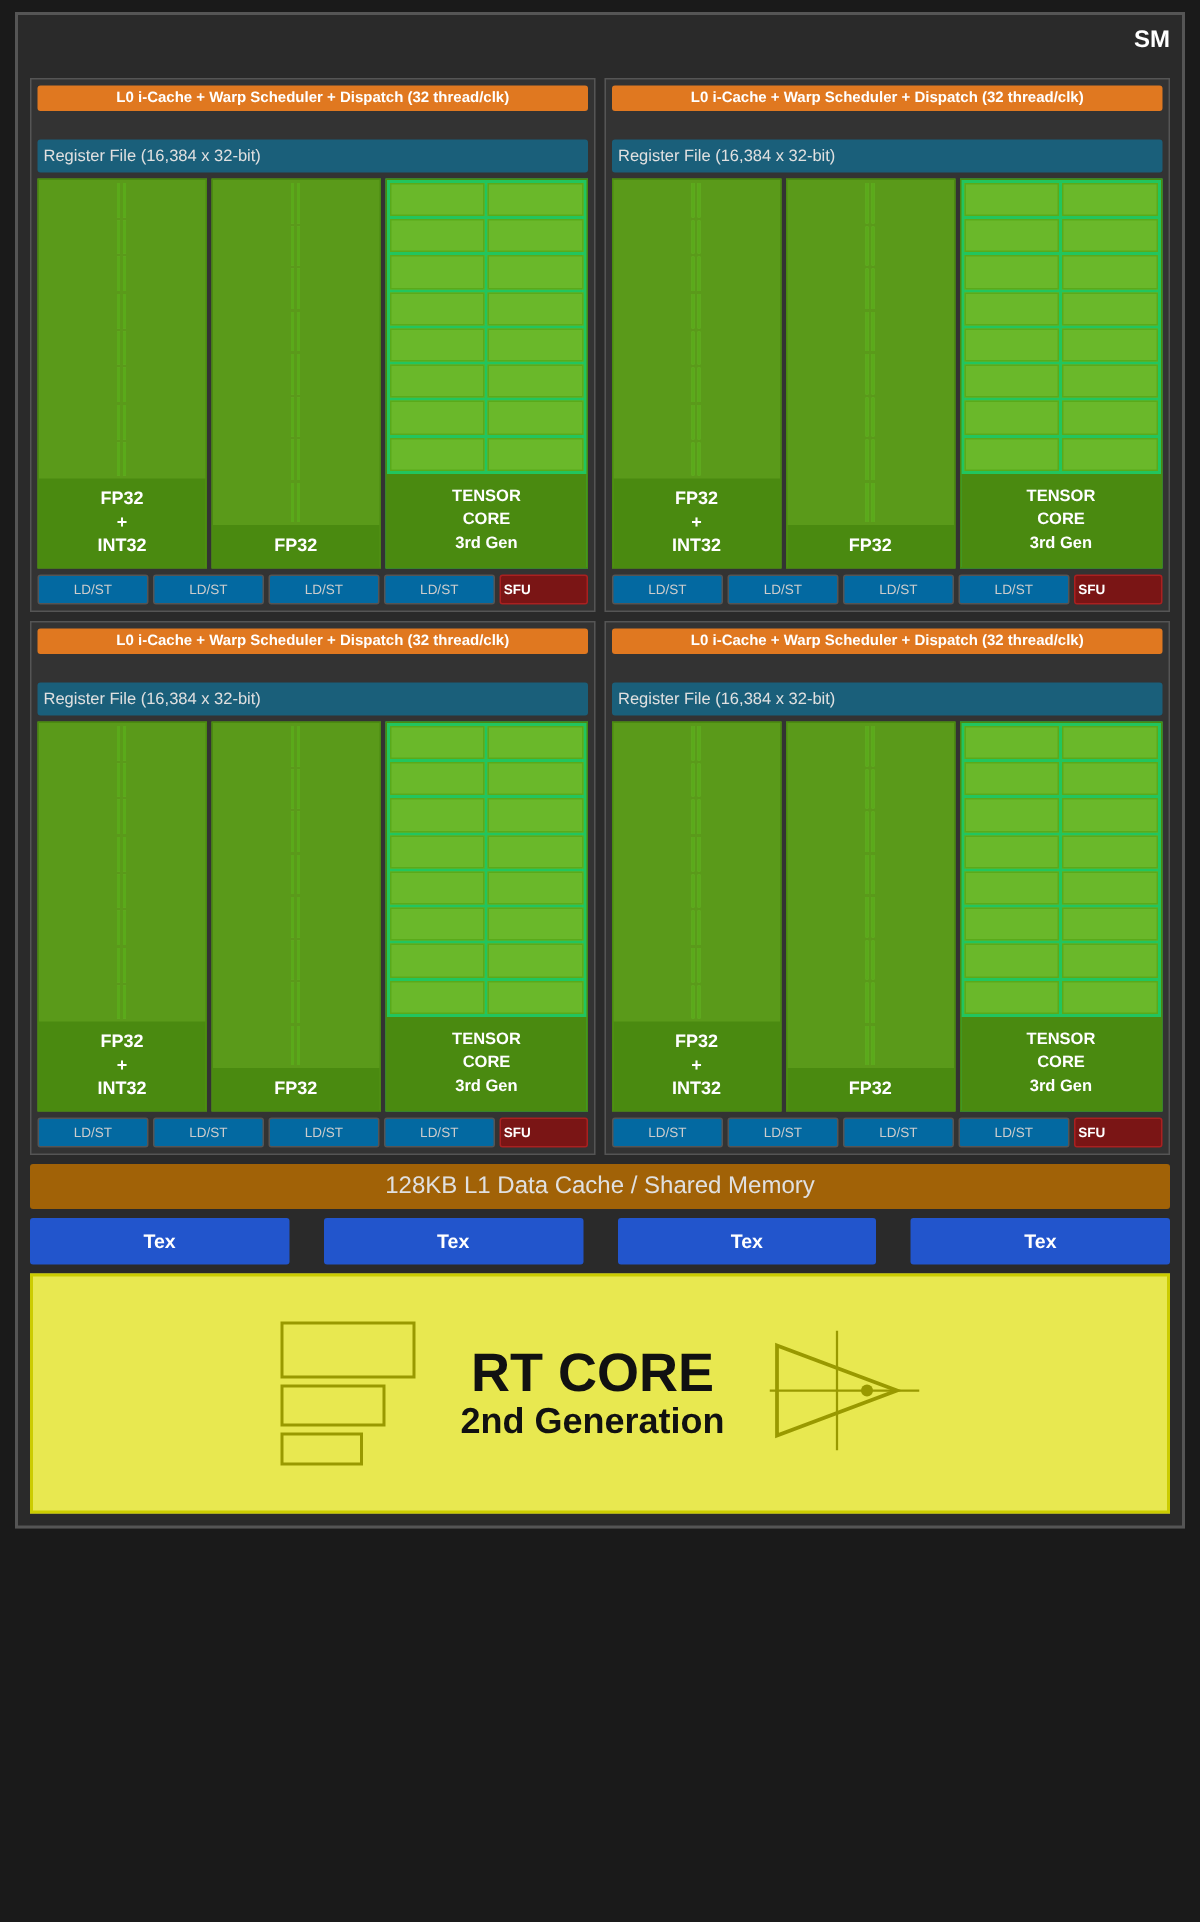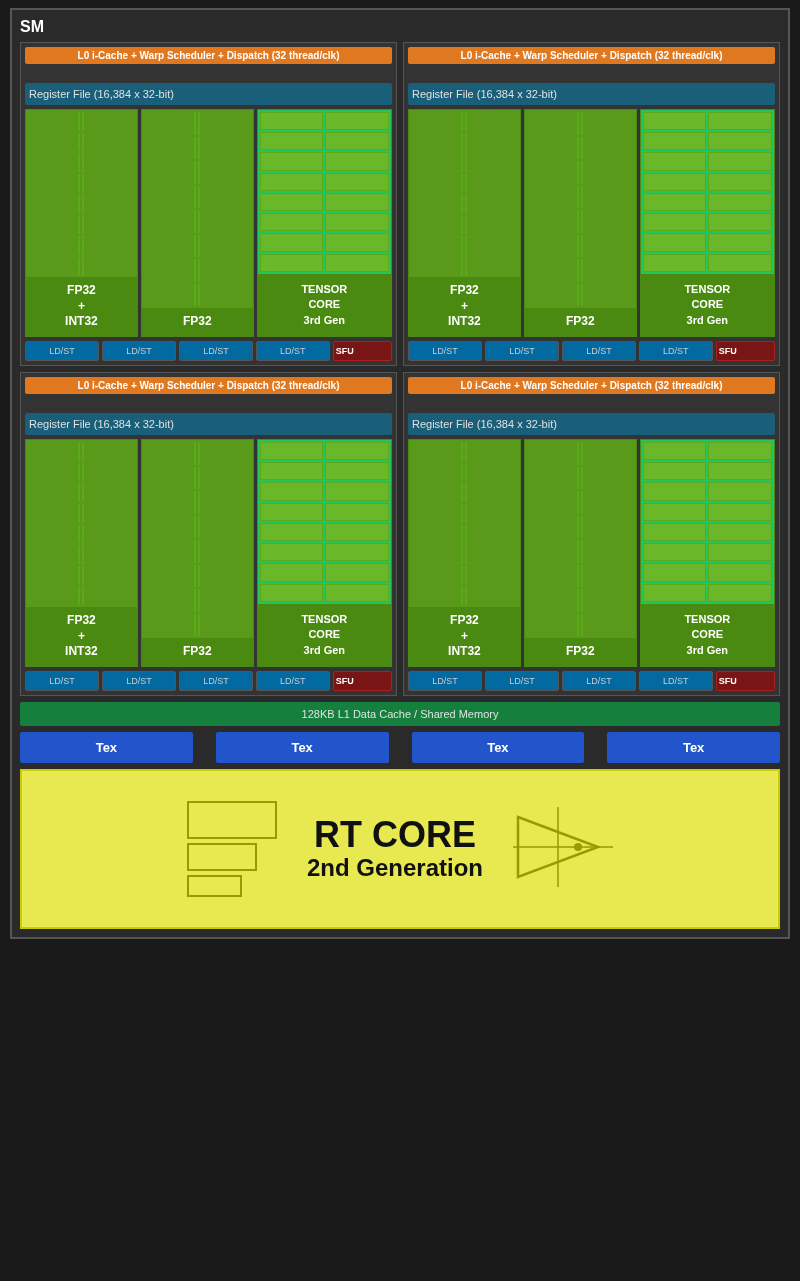--- a/index.html
+++ b/index.html
@@ -17,21 +17,22 @@
       margin: 8px;
       background: #2a2a2a;
       border: 2px solid #555;
       padding: 8px;
       position: relative;
     }
     .sm-label {
       color: #fff;
       font-size: 16px;
       font-weight: bold;
-      margin-bottom: 6px;
+      margin-bottom: 16px;
+      text-align: right;
     }
     .quadrants-grid {
       display: grid;
       grid-template-columns: 1fr 1fr;
       gap: 6px;
       margin-bottom: 6px;
     }
     .quadrant {
       background: #333;
       border: 1.5px solid #555;
@@ -116,23 +117,23 @@
       background: #7a1515;
       border: 1px solid #aa2020;
       color: #fff;
       font-size: 9px;
       font-weight: bold;
       text-align: left;
       padding: 4px 2px;
       border-radius: 2px;
     }
     .shared-memory-bar {
-      background: #15803d;
+      background: #a16207;
       color: #e0e0e0;
-      font-size: 11px;
+      font-size: 16px;
       text-align: center;
       padding: 6px 4px;
       margin-bottom: 6px;
       border-radius: 2px;
     }
     .tex-row {
       display: grid;
       grid-template-columns: 1fr 1fr 1fr 1fr;
       gap: 23px;
       margin-bottom: 6px;
@@ -179,21 +180,21 @@
       line-height: 1.1;
     }
     .rt-text h2 {
       font-size: 24px;
       font-weight: bold;
       color: #111;
       line-height: 1.2;
     }
     
     .quad-compute {
-      height: 228px;
+      height: 260px;
     }
     .fp32-unit, .tensor-unit {
       height: 100%;
     }
     
     .fp32-inner {
       display: grid;
       grid-template-rows: repeat(8, 1fr);
       grid-template-columns: 1fr 1fr;
       gap: 2px;

